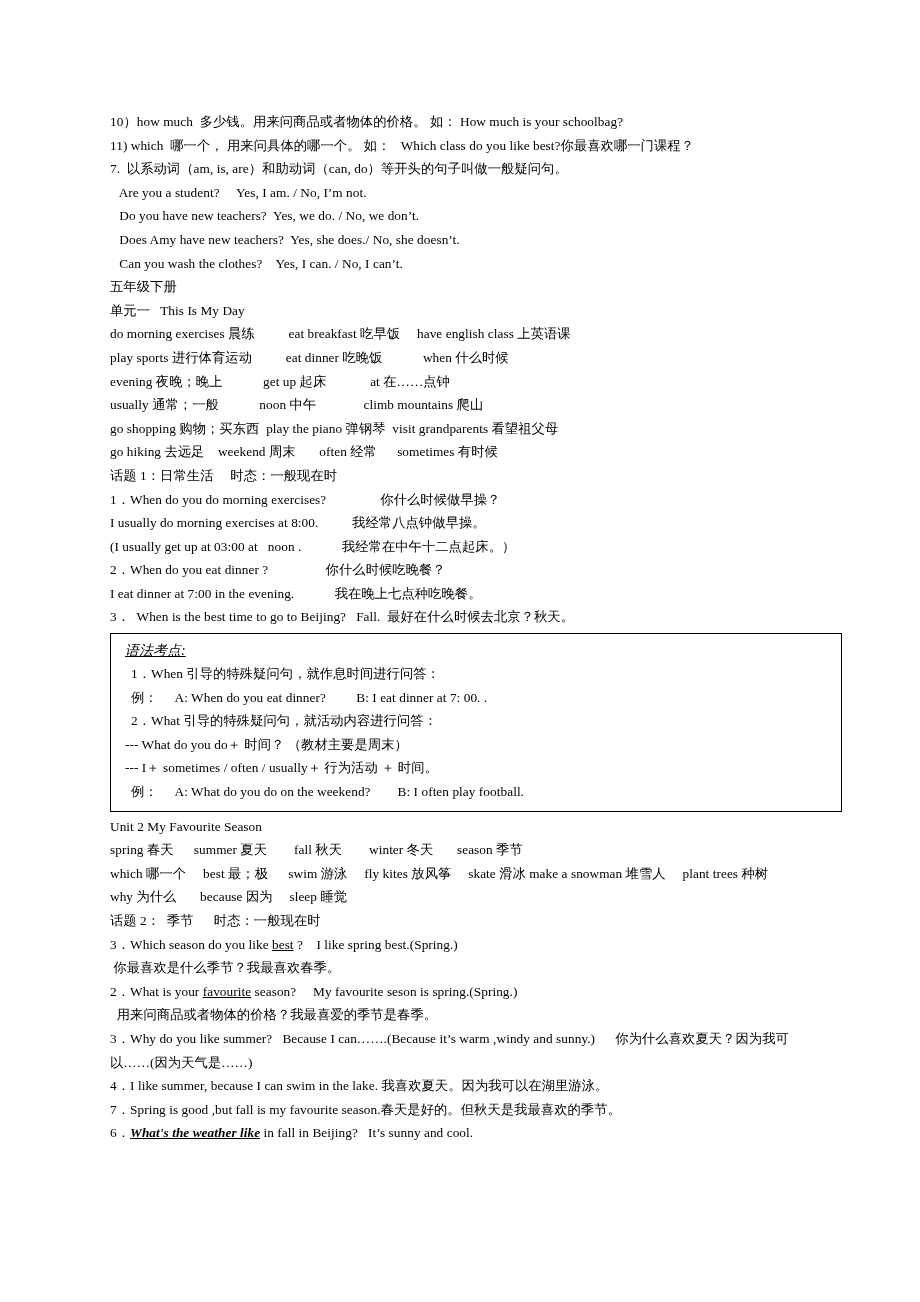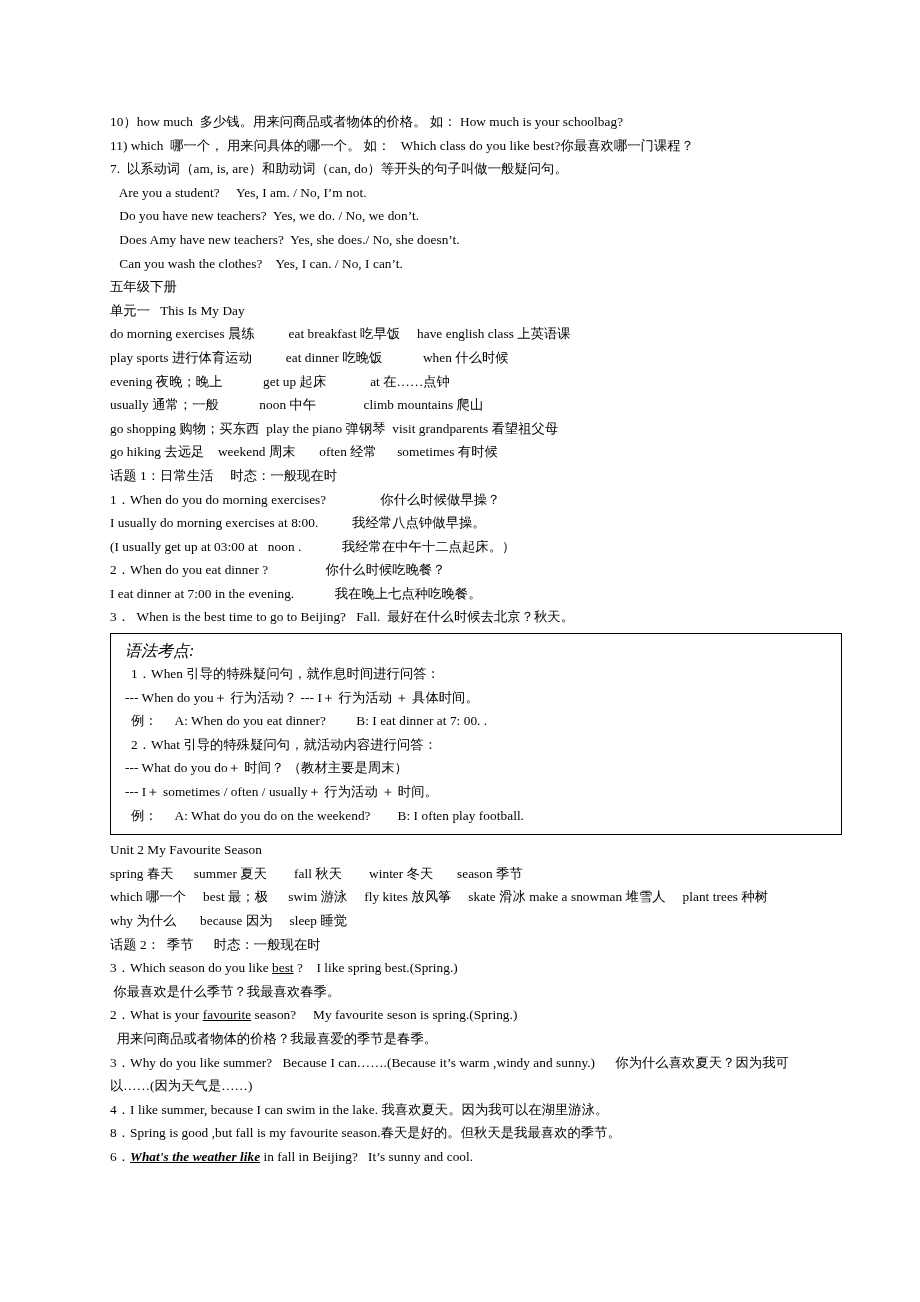--- a/index.html
+++ b/index.html
@@ -39,23 +39,24 @@
     margin: 4px 0 3px 0;
     padding: 6px 0 7px 14px;
     width: 716px;
     box-sizing: content-box;
   }
   .gbox .line {
     line-height: 23.6px;
   }
   .gtitle {
     font-style: italic;
-    font-size: 16px;
+    font-size: 14px;
     line-height: 22px;
     white-space: pre;
+    text-decoration: underline;
   }
 </style>
 </head>
 <body>
 
 <div class="page">
 
   <div>
     <div class="line">10）how much  多少钱。用来问商品或者物体的价格。 如： How much is your schoolbag?</div>
     <div class="line">11) which  哪一个， 用来问具体的哪一个。 如：   Which class do you like best?你最喜欢哪一门课程？</div>
@@ -84,21 +85,20 @@
     <div class="line">I usually do morning exercises at 8:00.          我经常八点钟做早操。</div>
     <div class="line">(I usually get up at 03:00 at   noon .            我经常在中午十二点起床。）</div>
     <div class="line">2．When do you eat dinner ?                 你什么时候吃晚餐？</div>
     <div class="line">I eat dinner at 7:00 in the evening.            我在晚上七点种吃晚餐。</div>
     <div class="line">3．  When is the best time to go to Beijing?   Fall.  最好在什么时候去北京？秋天。</div>
   </div>
 
   <div class="gbox">
     <div class="gtitle">语法考点:</div>
     <div class="line indent1">1．When 引导的特殊疑问句，就作息时间进行问答：</div>
-    <div class="line">--- When do you＋ 行为活动？ --- I＋ 行为活动 ＋ 具体时间。</div>
     <div class="line indent1">例：     A: When do you eat dinner?         B: I eat dinner at 7: 00. .</div>
     <div class="line indent1">2．What 引导的特殊疑问句，就活动内容进行问答：</div>
     <div class="line">--- What do you do＋ 时间？ （教材主要是周末）</div>
     <div class="line">--- I＋ sometimes / often / usually＋ 行为活动 ＋ 时间。</div>
     <div class="line indent1">例：     A: What do you do on the weekend?        B: I often play football.</div>
   </div>
 
   <div>
     <div class="line">Unit 2 My Favourite Season</div>
     <div class="line">spring 春天      summer 夏天        fall 秋天        winter 冬天       season 季节</div>
@@ -109,18 +109,18 @@
     <div class="line"><span>3．Which season do you like </span><span class="u">best</span><span> ?    I like spring best.(Spring.)</span></div>
 
     <div class="line"> 你最喜欢是什么季节？我最喜欢春季。</div>
 
     <div class="line"><span>2．What is your </span><span class="u">favourite</span><span> season?     My favourite seson is spring.(Spring.)</span></div>
 
     <div class="line">  用来问商品或者物体的价格？我最喜爱的季节是春季。</div>
     <div class="line">3．Why do you like summer?   Because I can…….(Because it’s warm ,windy and sunny.)      你为什么喜欢夏天？因为我可</div>
     <div class="line">以……(因为天气是……)</div>
     <div class="line">4．I like summer, because I can swim in the lake. 我喜欢夏天。因为我可以在湖里游泳。</div>
-    <div class="line">8．Spring is good ,but fall is my favourite season.春天是好的。但秋天是我最喜欢的季节。</div>
+    <div class="line">7．Spring is good ,but fall is my favourite season.春天是好的。但秋天是我最喜欢的季节。</div>
 
     <div class="line"><span>6．</span><span class="iu">What's the weather like</span><span> in fall in Beijing?   It’s sunny and cool.</span></div>
   </div>
 
 </div>
 
 </body></html>

